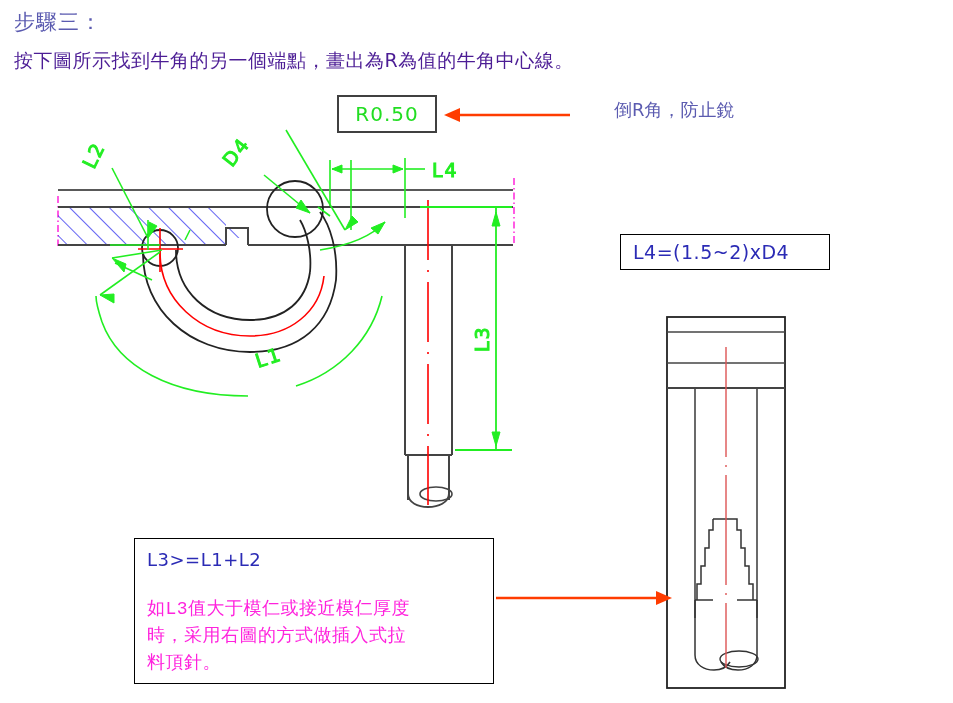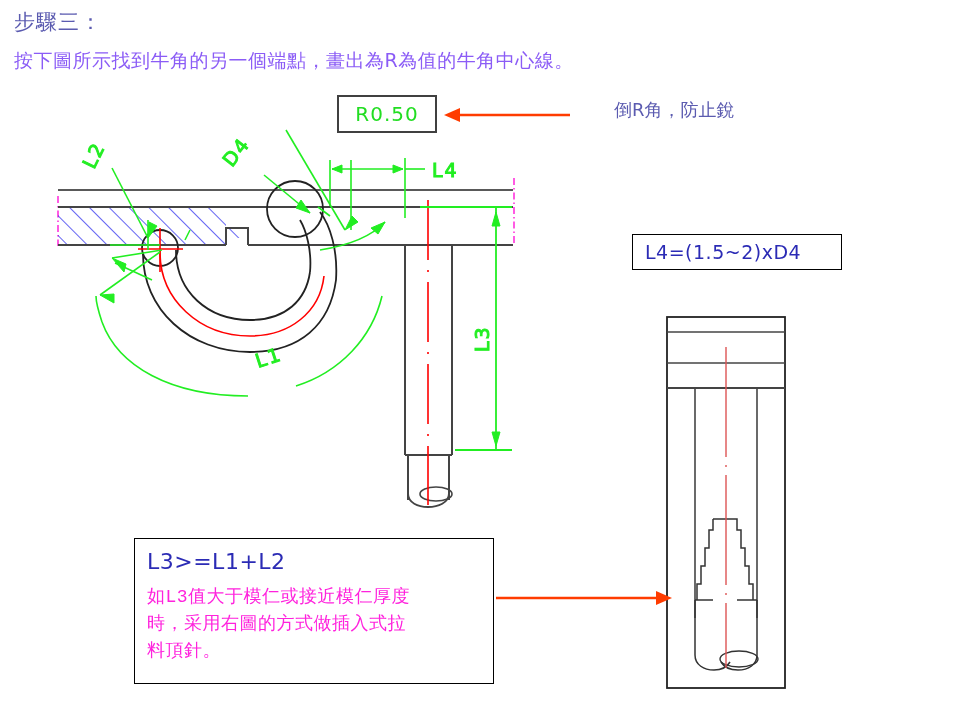--- a/index.html
+++ b/index.html
@@ -29,21 +29,21 @@
     color: #5b5bb0;
     font-family: "DejaVu Sans", "Liberation Sans", sans-serif;
     letter-spacing: 1px;
     white-space: nowrap;
   }
   .step-body {
     position: absolute;
     left: 14px;
     top: 48px;
     font-size: 19px;
-    color: #8b5cf6;
+    color: #4c1d95;
     font-family: "DejaVu Sans", "Liberation Sans", sans-serif;
     letter-spacing: 0.5px;
     white-space: nowrap;
   }
   .callout-r {
     position: absolute;
     left: 337px;
     top: 95px;
     width: 100px;
     height: 38px;
@@ -80,45 +80,44 @@
     left: 620px;
     top: 234px;
     width: 210px;
     height: 36px;
     border: 1.5px solid #000000;
     background: #ffffff;
     box-sizing: border-box;
     display: flex;
     align-items: center;
     padding-left: 12px;
-    margin-left: 12px;
   }
   .formula-text {
     color: #2b2bb5;
     font-size: 19px;
     font-family: "DejaVu Sans", "Liberation Sans", sans-serif;
     letter-spacing: 0.5px;
   }
   .note-box {
     position: absolute;
     left: 134px;
     top: 538px;
     width: 360px;
     height: 146px;
     border: 1.5px solid #000000;
     background: #ffffff;
     box-sizing: border-box;
     padding: 10px 12px 0 12px;
   }
   .note-box-head {
     color: #2b2bb5;
-    font-size: 22px;
+    font-size: 18px;
     font-family: "DejaVu Sans", "Liberation Sans", sans-serif;
     letter-spacing: 0.5px;
-    margin-bottom: 10px;
+    margin-bottom: 26px;
   }
   .note-box-body {
     color: #ff22dd;
     font-size: 18px;
     line-height: 27px;
     font-family: Liberation Mono, monospace;
     letter-spacing: 0.5px;
   }
   .cad {
     position: absolute;

